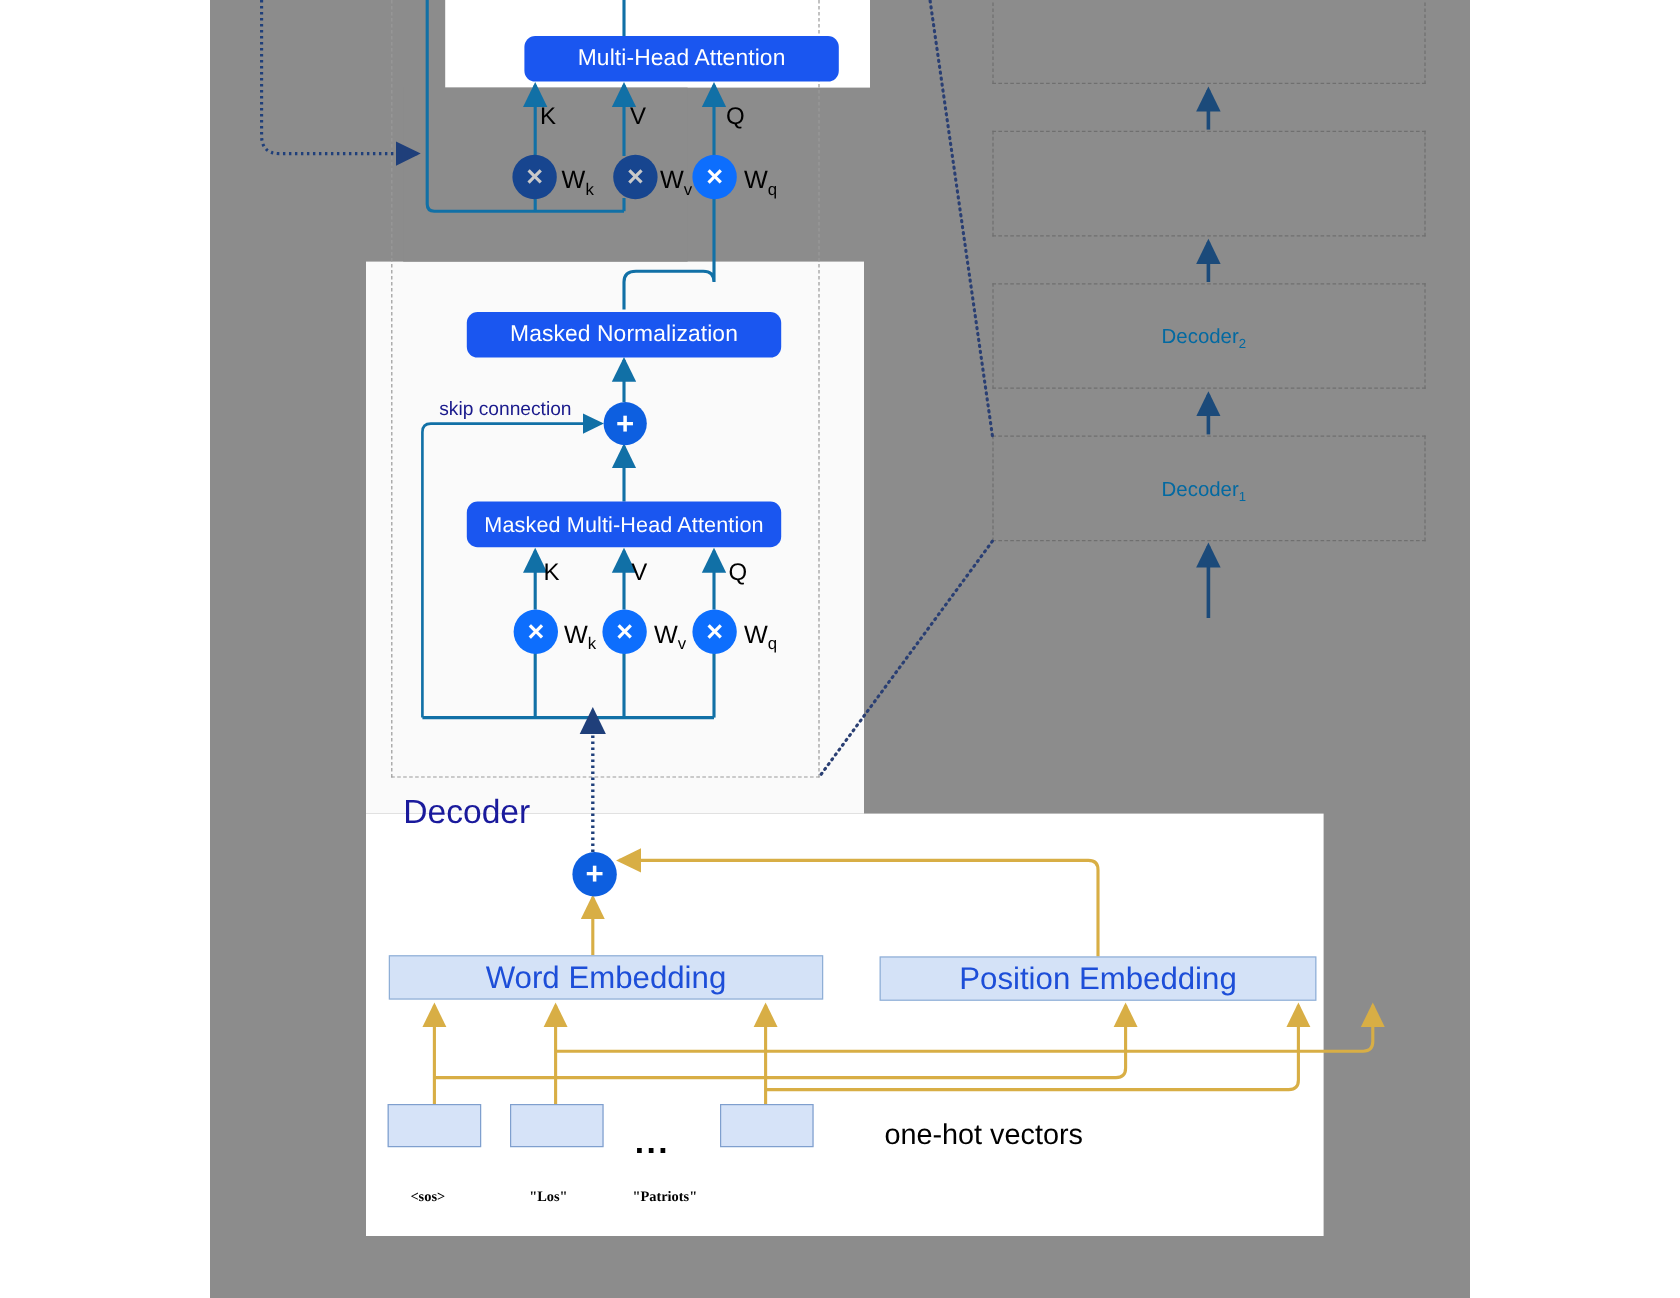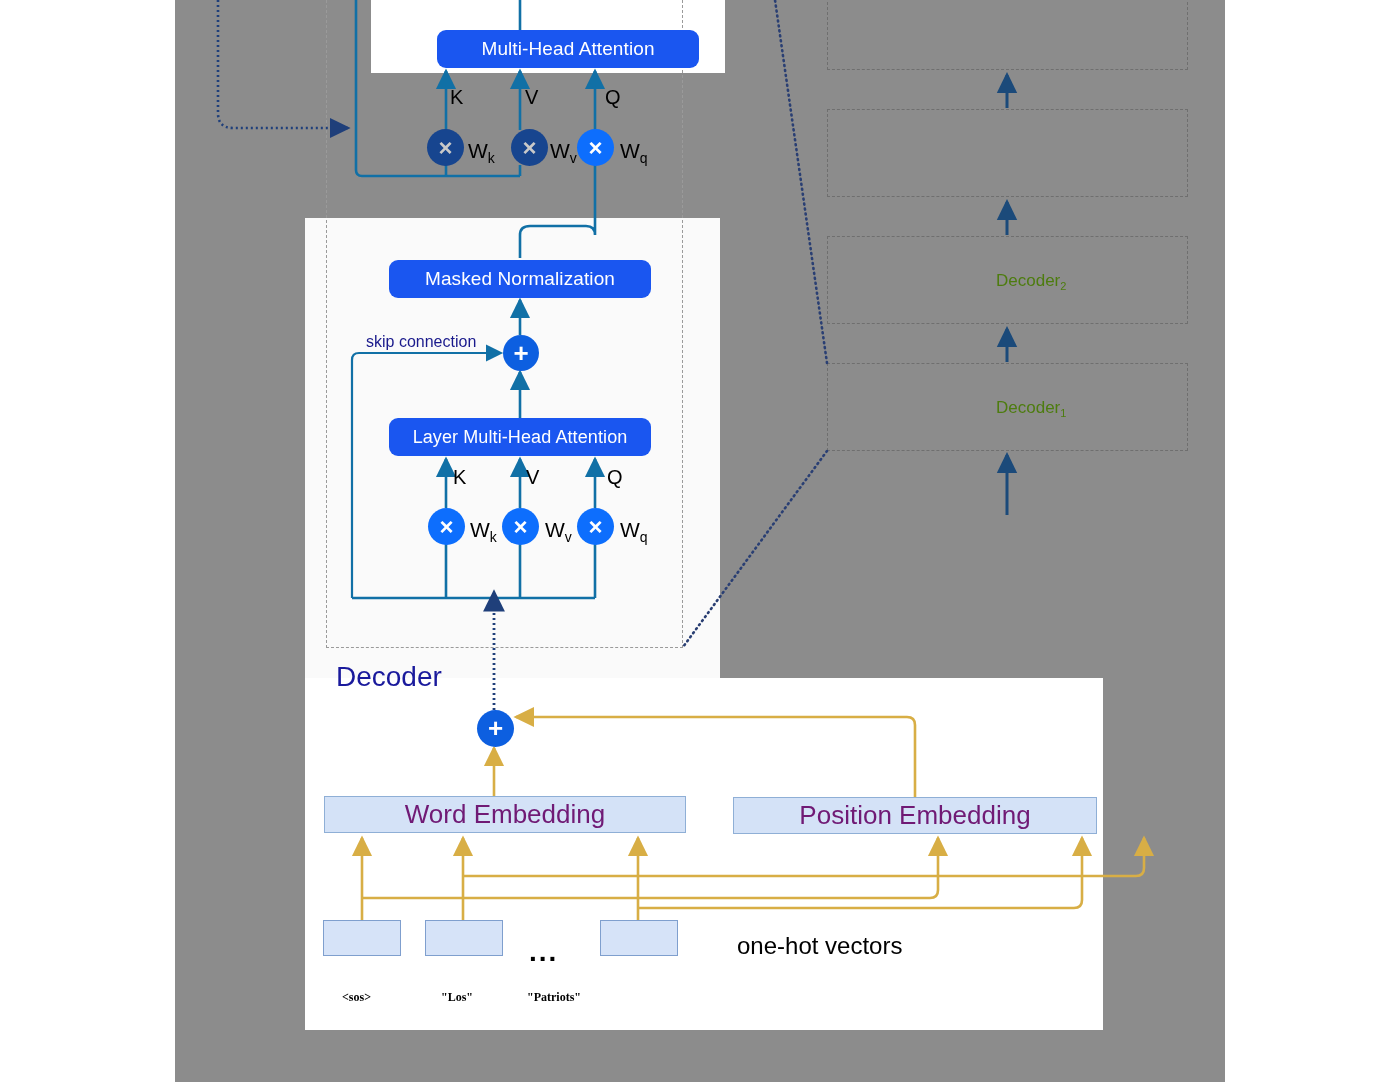--- a/index.html
+++ b/index.html
@@ -17,38 +17,38 @@
   .dashed-stack-box{position:absolute;border:1px dashed #6f6f6f;box-sizing:border-box;}
 
   
   .blue-box{position:absolute;background:#1a56f0;border-radius:9px;color:#ffffff;
             display:flex;align-items:center;justify-content:center;
             font-size:19px;letter-spacing:.1px;box-sizing:border-box;}
 
   
   .emb-box{position:absolute;background:#d4e2f7;border:1px solid #8fafd6;
            display:flex;align-items:center;justify-content:center;
-           color:#701a75;font-size:26px;box-sizing:border-box;}
+           color:#1d4ed8;font-size:26px;box-sizing:border-box;}
   .onehot-box{position:absolute;background:#d6e3f8;border:1px solid #7f9fce;box-sizing:border-box;}
 
   
   .circ{position:absolute;border-radius:50%;display:flex;align-items:center;
         justify-content:center;color:#ffffff;box-sizing:border-box;}
   .circ.mul{background:#0d6efd;font-size:24px;font-weight:bold;}
   .circ.mul.dark{background:#17458f;color:#c9c9c9;}
   .circ.plus{background:#0d5fe0;font-size:26px;font-weight:bold;}
 
   
   .lbl{position:absolute;white-space:nowrap;}
   .lbl-k{color:#000;font-size:20px;}
   .lbl-w{color:#000;font-size:21px;}
   .lbl-w sub{font-size:14px;}
   .lbl-skip{color:#1a1a8c;font-size:16px;text-align:center;}
   .lbl-decoder{color:#1a1a9c;font-size:28px;}
-  .lbl-dec-stack{color:#4d7c0f;font-size:17px;margin-left:28px;}
+  .lbl-dec-stack{color:#0369a1;font-size:17px;}
   .lbl-dec-stack sub{font-size:11px;}
   .lbl-onehot{color:#000;font-size:24px;}
   .lbl-token{color:#000;font-size:12px;font-weight:bold;font-family:Liberation Serif, serif;}
   .lbl-dots{color:#000;font-size:28px;font-weight:bold;letter-spacing:2px;}
 
   svg.ov{position:absolute;left:0;top:0;width:1400px;height:1082px;overflow:visible;
          pointer-events:none;}
 </style>
 </head>
 <body>
@@ -168,21 +168,21 @@
 
   <div class="blue-box" style="left:389px;top:30px;width:262px;height:38px;margin-left:48px;">
     <span>Multi-Head Attention</span>
   </div>
 
   <div class="blue-box" style="left:389px;top:260px;width:262px;height:38px;">
     <span>Masked Normalization</span>
   </div>
 
   <div class="blue-box" style="left:389px;top:418px;width:262px;height:38px;font-size:18px;">
-    <span>Layer Multi-Head Attention</span>
+    <span>Masked Multi-Head Attention</span>
   </div>
 
   <div class="circ mul dark" style="left:427px;top:129px;width:37px;height:37px;">
     <span>×</span>
   </div>
   <div class="circ mul dark" style="left:511px;top:129px;width:37px;height:37px;">
     <span>×</span>
   </div>
   <div class="circ mul" style="left:577px;top:129px;width:37px;height:37px;">
     <span>×</span>

